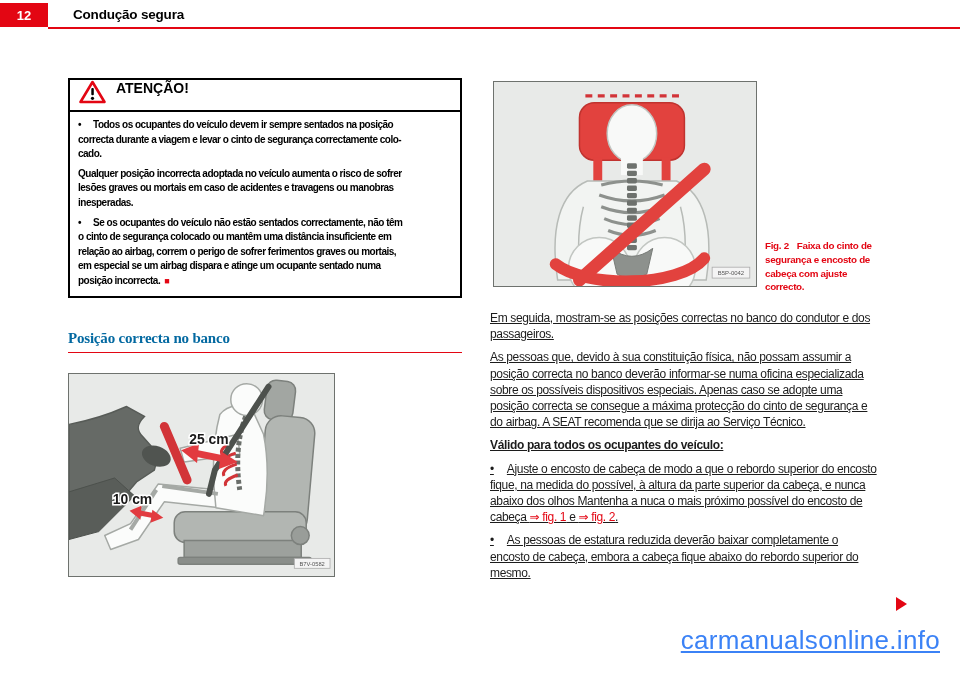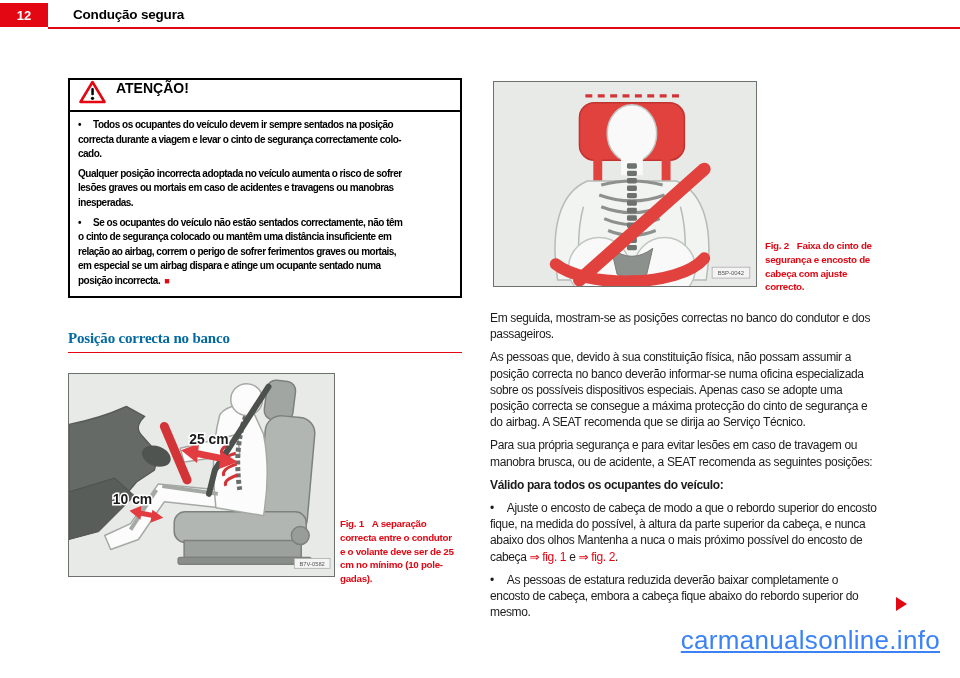--- a/index.html
+++ b/index.html
@@ -34,21 +34,21 @@
   .fig2{left:493px;top:81px;width:264px;height:206px;}
   .figbox svg{display:block;width:100%;height:100%;}
   .fig-cap{position:absolute;color:#e30613;font-weight:bold;font-size:9.8px;line-height:13.8px;letter-spacing:-0.3px;}
   .fig1-cap{left:340px;top:517px;width:140px;}
   .fig2-cap{left:765px;top:239px;width:180px;}
   .fig-cap .lab{margin-right:8px;}
 
   
   .maincol{position:absolute;left:490px;top:310px;width:424px;font-size:12px;line-height:16.2px;
            letter-spacing:-0.35px;color:#1c1c1c;}
-  .maincol p{margin:0 0 7px;}
+  .maincol p{margin:0 0 7px;text-decoration:underline;}
   .subhead{font-weight:bold;margin:0 0 6px;}
   .figlink{color:#e30613;}
   .blt2{margin-right:13px;}
 
   
   .next-arrow{position:absolute;left:896px;top:597px;width:0;height:0;
               border-left:11px solid #e30613;border-top:7px solid transparent;border-bottom:7px solid transparent;}
   .watermark{position:absolute;right:20px;top:625px;font-size:26px;color:#3b82f6;letter-spacing:0.3px;text-decoration:underline;}
 </style>
 </head>
@@ -151,27 +151,20 @@
         <text x="64" y="130" font-size="14" font-weight="bold" fill="#1a1a1a" stroke="#ffffff" stroke-width="3" paint-order="stroke" text-anchor="middle">10 cm</text>
       </g>
 
       <g>
         <rect x="227" y="185" width="36" height="10" fill="#f4f4f4" stroke="#aaaaaa" stroke-width="0.8"></rect>
         <text x="245" y="192.5" font-size="5.8" fill="#555" text-anchor="middle">B7V-0582</text>
       </g>
     </svg>
   </div>
 
-  <div class="fig-cap fig1-cap">
-    <span class="lab">Fig. 1</span><span class="prelines">A separação
-correcta entre o condutor
-e o volante deve ser de 25
-cm no mínimo (10 pole-
-gadas).</span>
-  </div>
 
   <div class="figbox fig2">
     <svg viewBox="0 0 264 206">
       <rect width="264" height="206" fill="#e8eae8"></rect>
       <line x1="92" y1="14" x2="190" y2="14" stroke="#d23438" stroke-width="3.5" stroke-dasharray="7 5.5"></line>
 
       <g>
         <rect x="86" y="21" width="106" height="58" rx="15" fill="#e2423e" stroke="#c0332f" stroke-width="1.5"></rect>
         <rect x="100" y="76" width="9" height="24" fill="#e2423e"></rect>
         <rect x="169" y="76" width="9" height="24" fill="#e2423e"></rect>
@@ -231,22 +224,20 @@
   </div>
 
   <div class="maincol">
     <p><span class="prelines">Em seguida, mostram-se as posições correctas no banco do condutor e dos
 passageiros.</span></p>
     <p><span class="prelines">As pessoas que, devido à sua constituição física, não possam assumir a
 posição correcta no banco deverão informar-se numa oficina especializada
 sobre os possíveis dispositivos especiais. Apenas caso se adopte uma
 posição correcta se consegue a máxima protecção do cinto de segurança e
 do airbag. A SEAT recomenda que se dirija ao Serviço Técnico.</span></p>
-    <p><span class="prelines">Para sua própria segurança e para evitar lesões em caso de travagem ou
-manobra brusca, ou de acidente, a SEAT recomenda as seguintes posições:</span></p>
     <p class="subhead">Válido para todos os ocupantes do veículo:</p>
     <p>
       <span class="blt2">•</span><span class="prelines">Ajuste o encosto de cabeça de modo a que o rebordo superior do encosto
 fique, na medida do possível, à altura da parte superior da cabeça, e nunca
 abaixo dos olhos Mantenha a nuca o mais próximo possível do encosto de
 cabeça </span><span class="figlink">⇒ fig. 1</span><span> e </span><span class="figlink">⇒ fig. 2</span><span>.</span>
     </p>
     <p>
       <span class="blt2">•</span><span class="prelines">As pessoas de estatura reduzida deverão baixar completamente o
 encosto de cabeça, embora a cabeça fique abaixo do rebordo superior do

